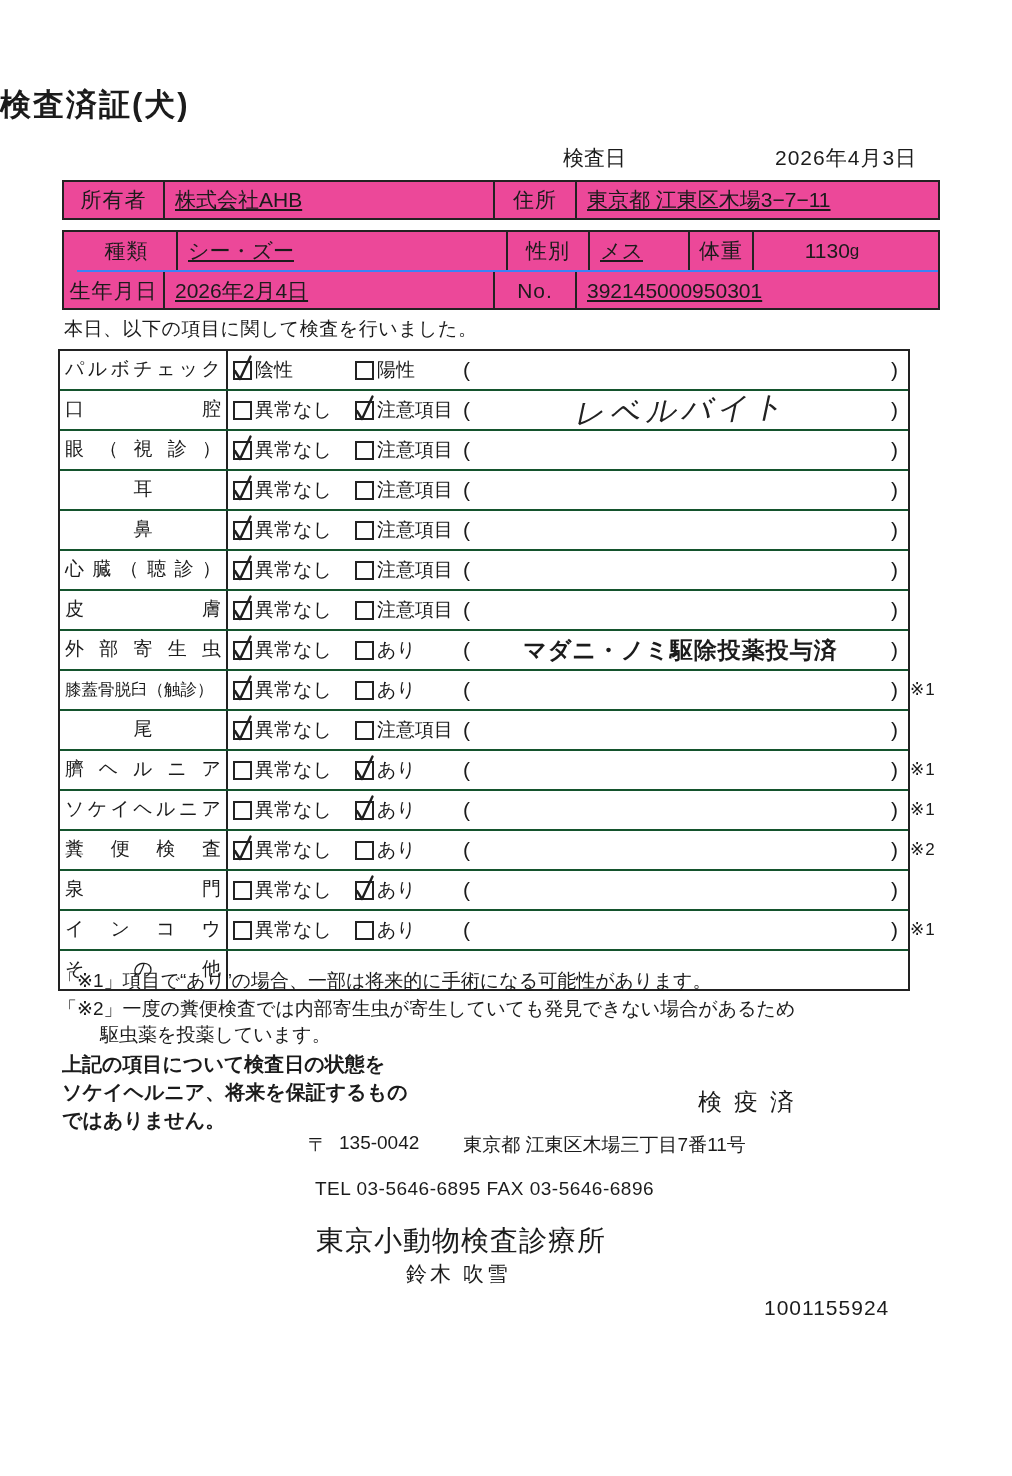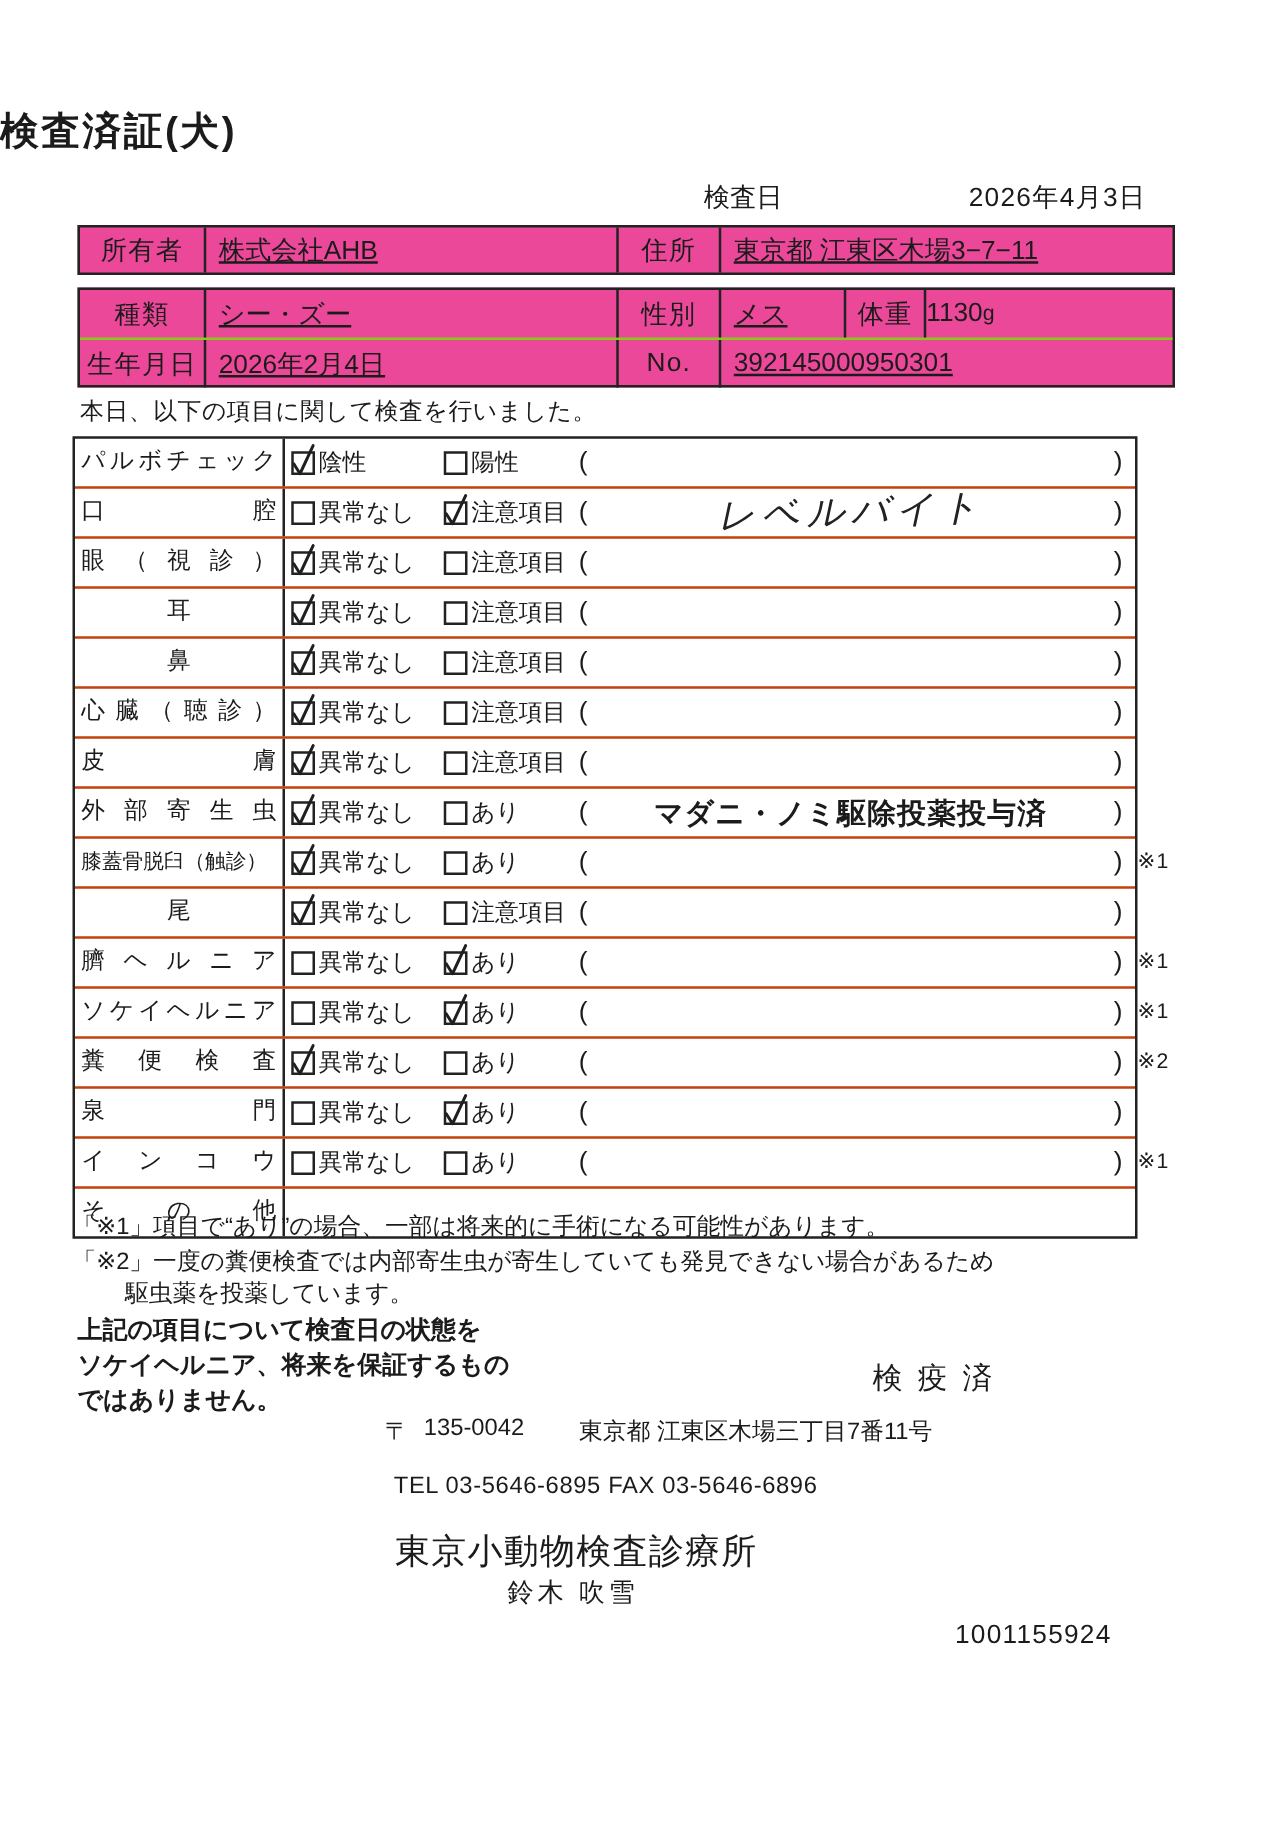--- a/index.html
+++ b/index.html
@@ -13,33 +13,33 @@
   .doc-title{top:84px;left:0;width:1012px;text-align:left;font-size:31px;font-weight:bold;letter-spacing:2px;}
   .exam-date-label{top:144px;left:563px;font-size:21px;}
   .exam-date-value{top:144px;left:775px;font-size:21px;letter-spacing:1px;}
   
   .tbl{border:2px solid #222;box-sizing:border-box;background:#ec4899;}
   .grid{display:grid;}
   .cell{display:flex;align-items:center;box-sizing:border-box;font-size:21px;overflow:hidden;white-space:nowrap;}
   .cell.lab{justify-content:center;letter-spacing:1px;}
   .cell.val{padding-left:10px;text-decoration:underline;}
   .br{border-right:2px solid #222;}
-  .bb{border-bottom:2px solid #84cc16;}
+  .bb{border-bottom:2px solid #3b82f6;margin-left:13px;}
   .owner-table{left:62px;top:180px;width:878px;height:40px;}
   .owner-table .grid{grid-template-columns:101px 330px 82px auto;height:100%;}
   .info-table{left:62px;top:230px;width:878px;height:80px;}
   .rowA{grid-template-columns:101px 330px 82px 100px 64px auto;height:38px;}
   .rowB{grid-template-columns:101px 330px 82px auto;height:38px;}
-  .weight-cell{justify-content:flex-start;padding-right:28px;}
+  .weight-cell{justify-content:center;padding-right:28px;}
   .weight-unit{font-size:17px;}
   
   .intro{left:64px;top:316px;font-size:19px;letter-spacing:.5px;}
   
   .exam-table{left:58px;top:349px;width:852px;border:2px solid #222;box-sizing:border-box;}
-  .erow{display:flex;height:38px;border-bottom:2px solid #c2410c;position:relative;align-items:stretch;}
+  .erow{display:flex;height:38px;border-bottom:2px solid #14532d;position:relative;align-items:stretch;}
   .erow:last-child{border-bottom:none;}
   .elabel{width:168px;flex:0 0 168px;border-right:2px solid #222;box-sizing:border-box;
           display:block;font-size:19px;line-height:36px;padding:0 5px;overflow:hidden;white-space:nowrap;}
   .elabel.jx{text-align:justify;text-align-last:justify;}
   .elabel.jc{text-align:center;text-align-last:center;}
   .elabel.tight{font-size:16.5px;letter-spacing:0;text-align:left;text-align-last:left;}
   .econtent{flex:1;display:flex;align-items:center;padding-left:5px;}
   .opt{display:flex;align-items:center;width:122px;flex:0 0 122px;font-size:19px;}
   .opt.second{width:106px;flex:0 0 106px;}
   .cb{width:15px;height:15px;border:2px solid #222;display:inline-block;position:relative;margin-right:3px;flex:0 0 15px;}

